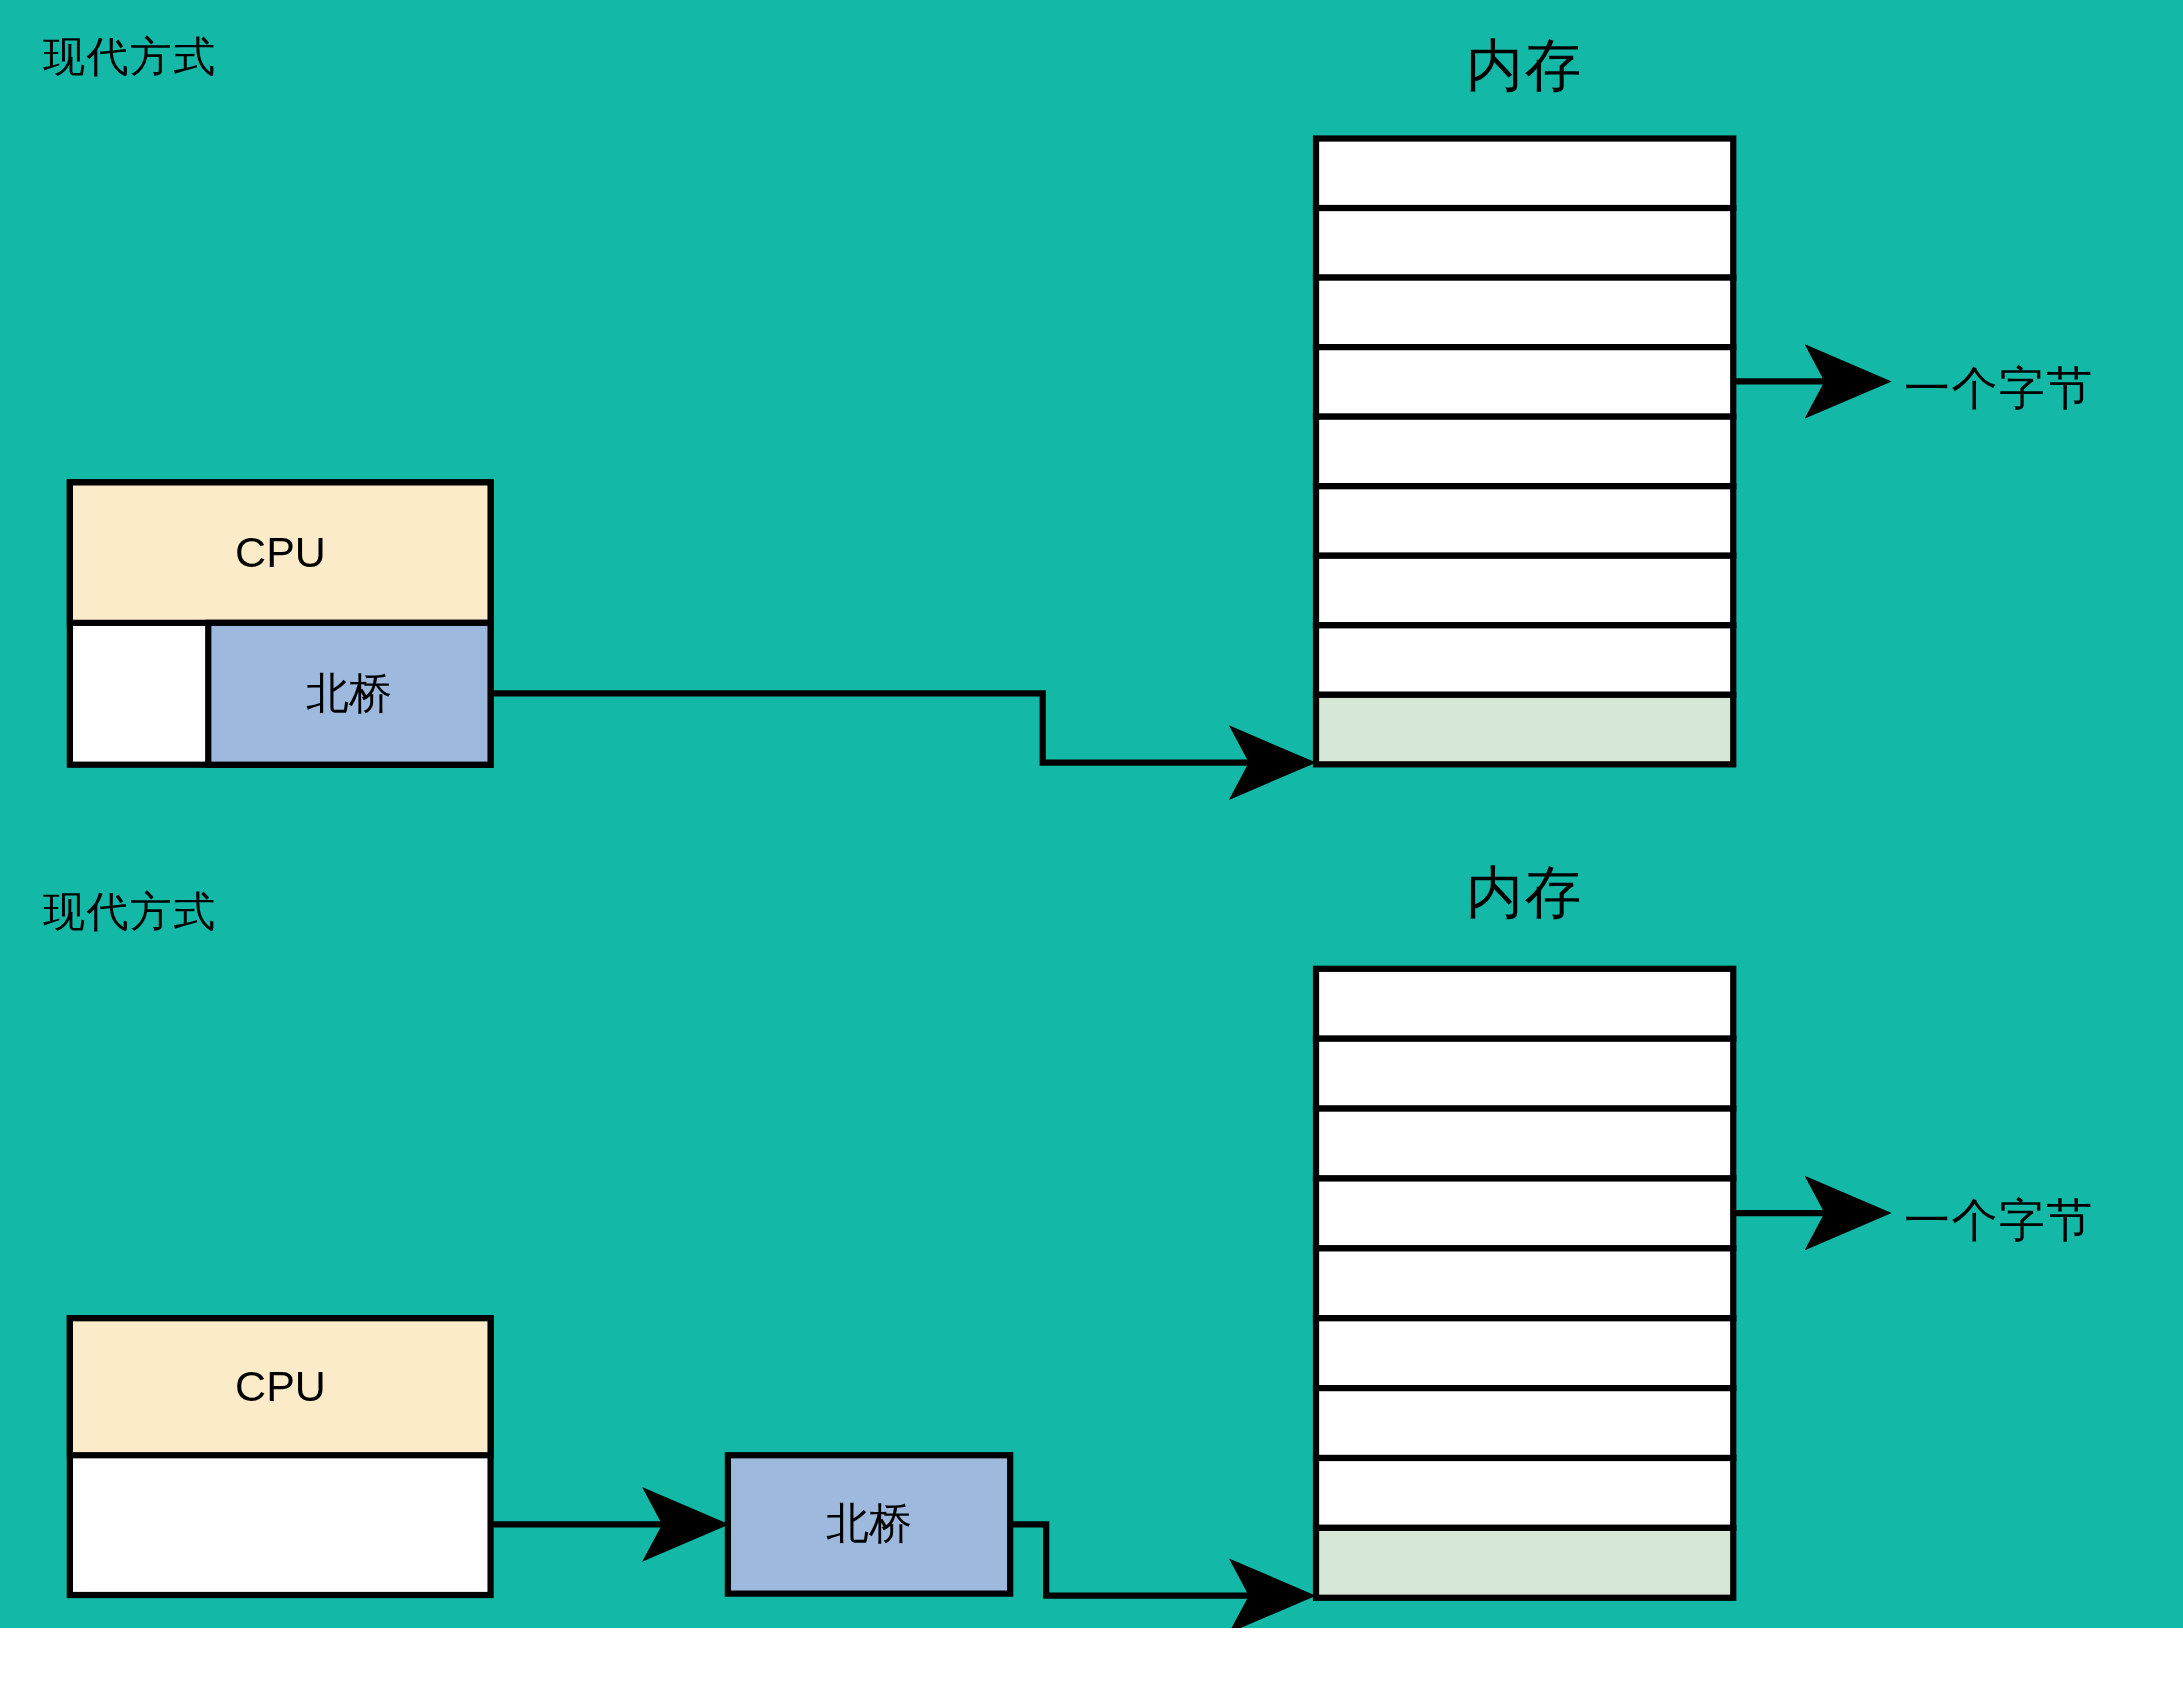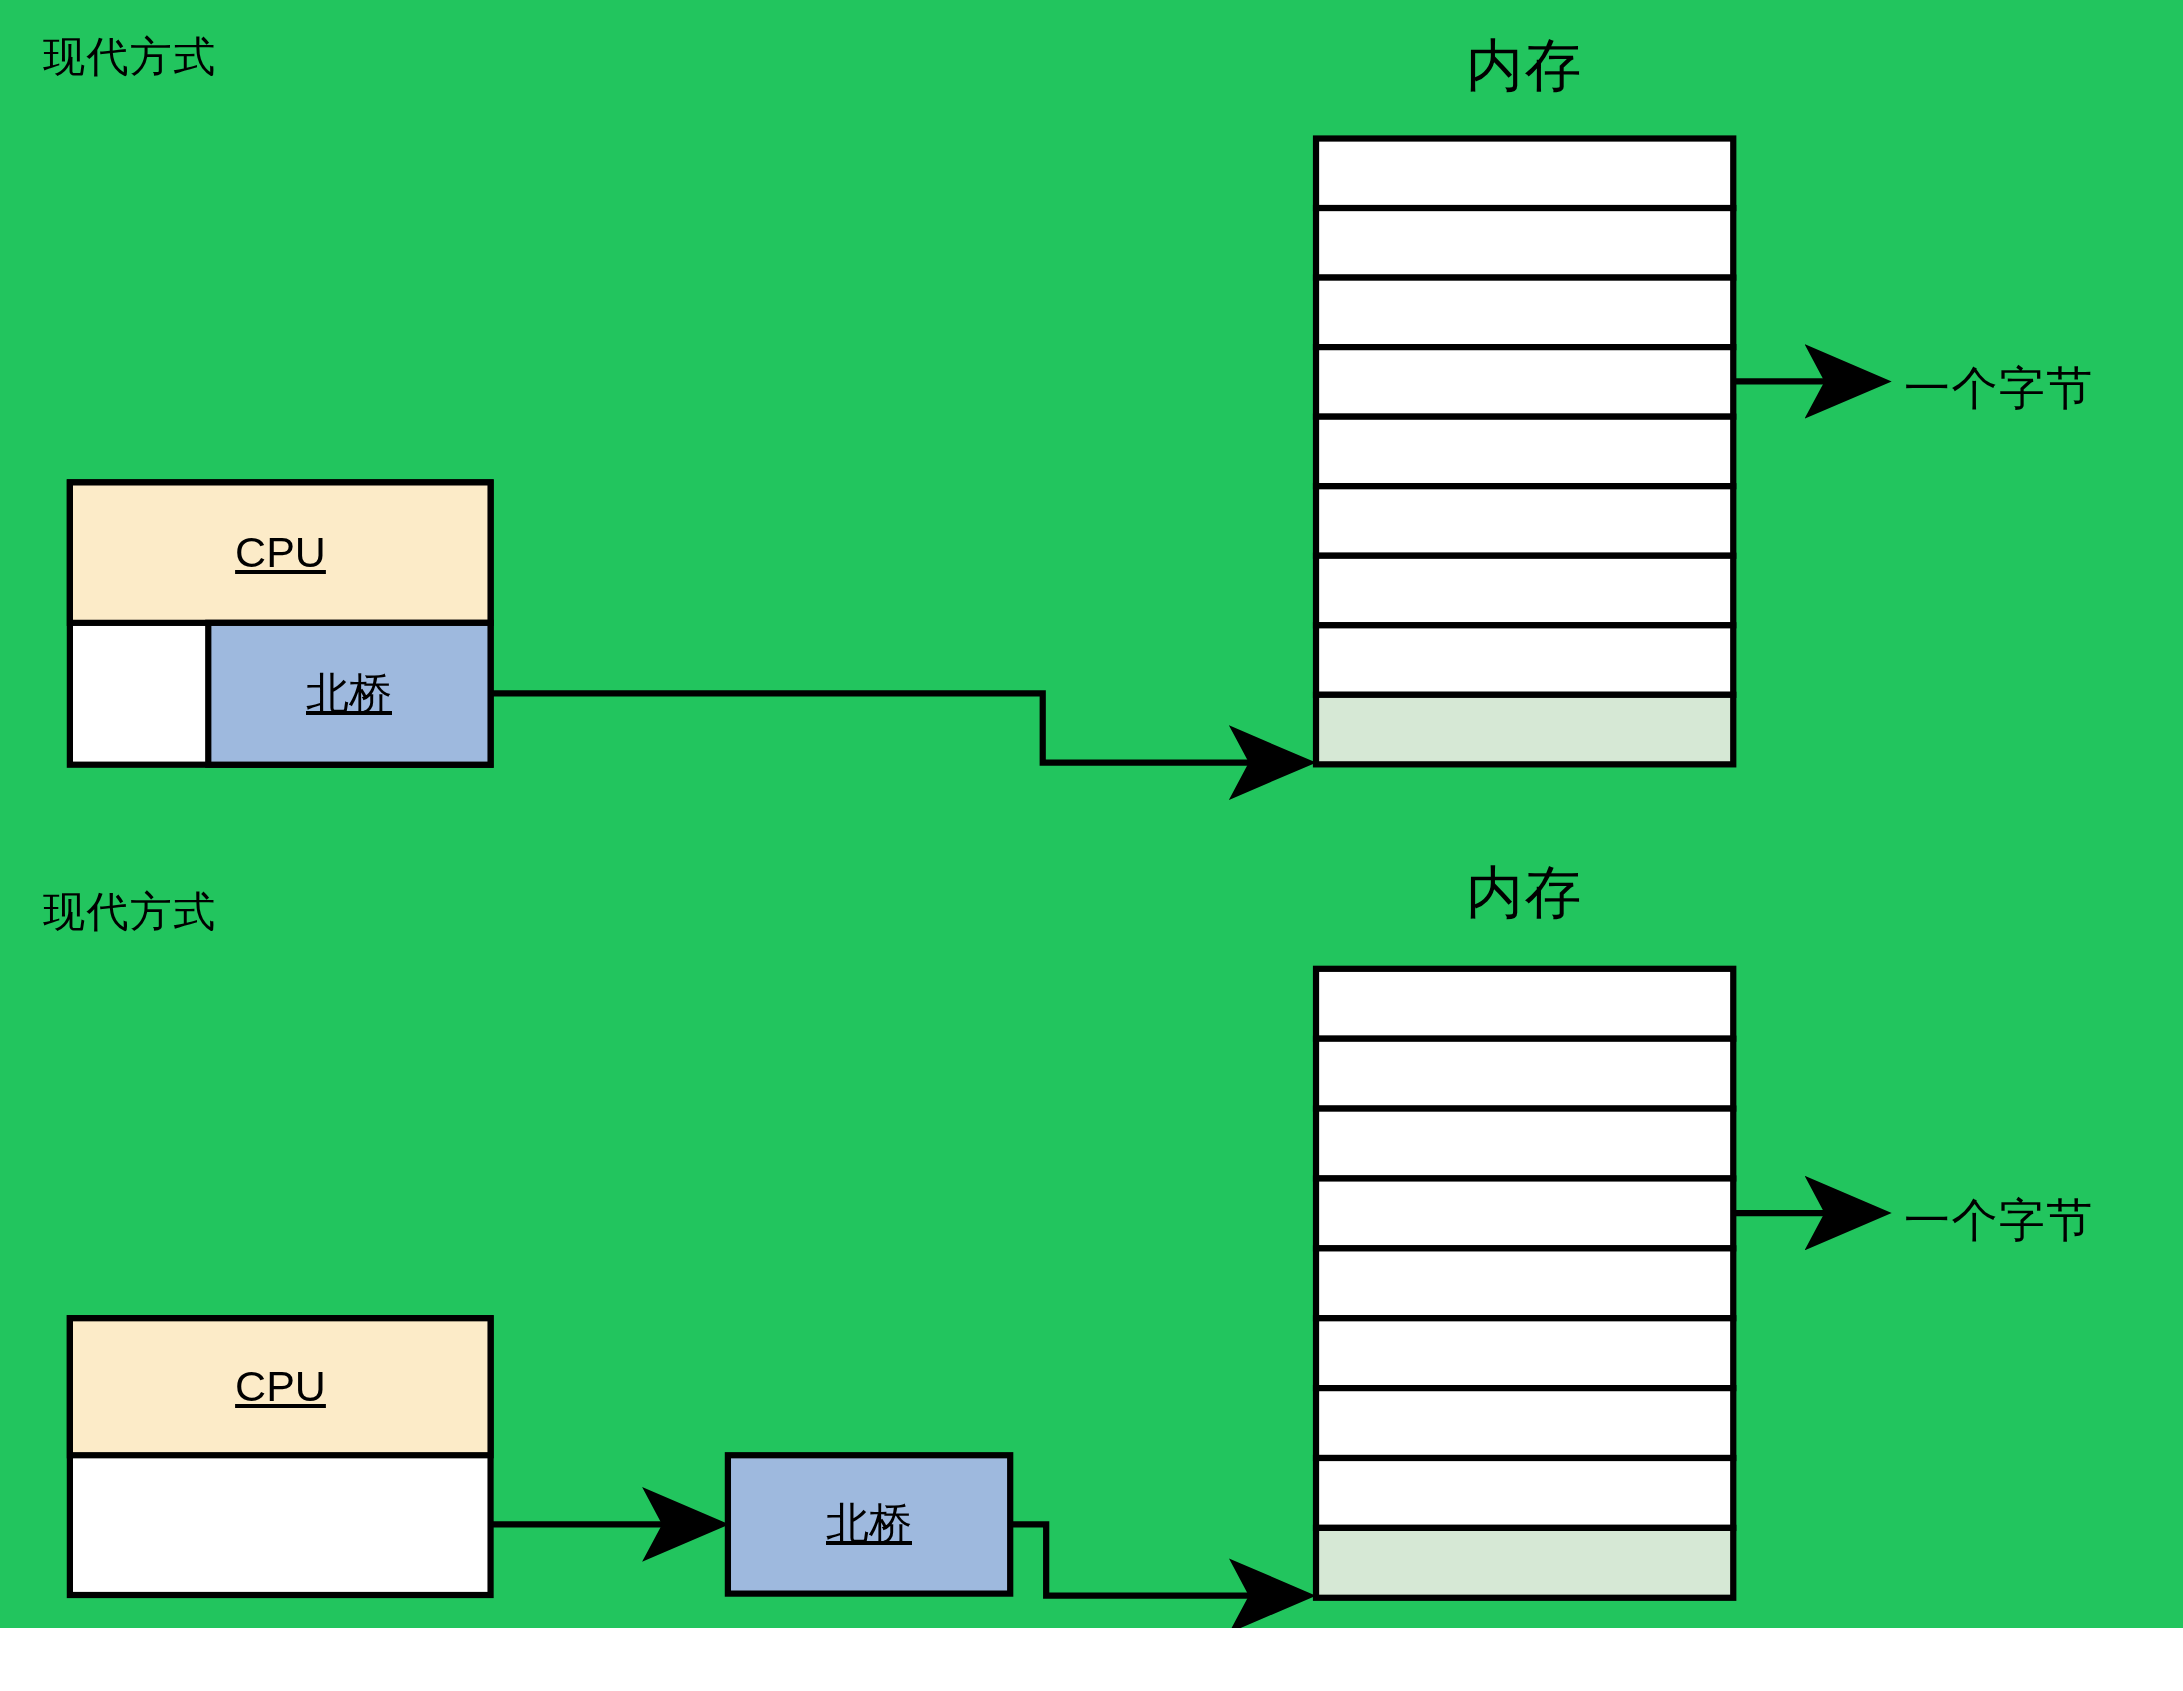--- a/index.html
+++ b/index.html
@@ -4,21 +4,21 @@
 <style>
   html, body {
     margin: 0;
     padding: 0;
     background: #ffffff;
   }
   #stage {
     position: relative;
     width: 2183px;
     height: 1628px;
-    background: #22c55e;
+    background: #14b8a6;
     overflow: hidden;
     font-family: "Liberation Sans", "DejaVu Sans", sans-serif;
   }
   svg.layer {
     position: absolute;
     left: 0;
     top: 0;
     width: 2183px;
     height: 1692px;
   }
@@ -39,21 +39,20 @@
   }
   .box-label {
     position: absolute;
     font-size: 43px;
     color: #000000;
     white-space: nowrap;
     display: flex;
     align-items: center;
     justify-content: center;
     pointer-events: none;
-    text-decoration: underline;
   }
   .byte-label {
     position: absolute;
     font-size: 46px;
     color: #000000;
     white-space: nowrap;
     letter-spacing: 1.4px;
   }
 </style>
 </head>

